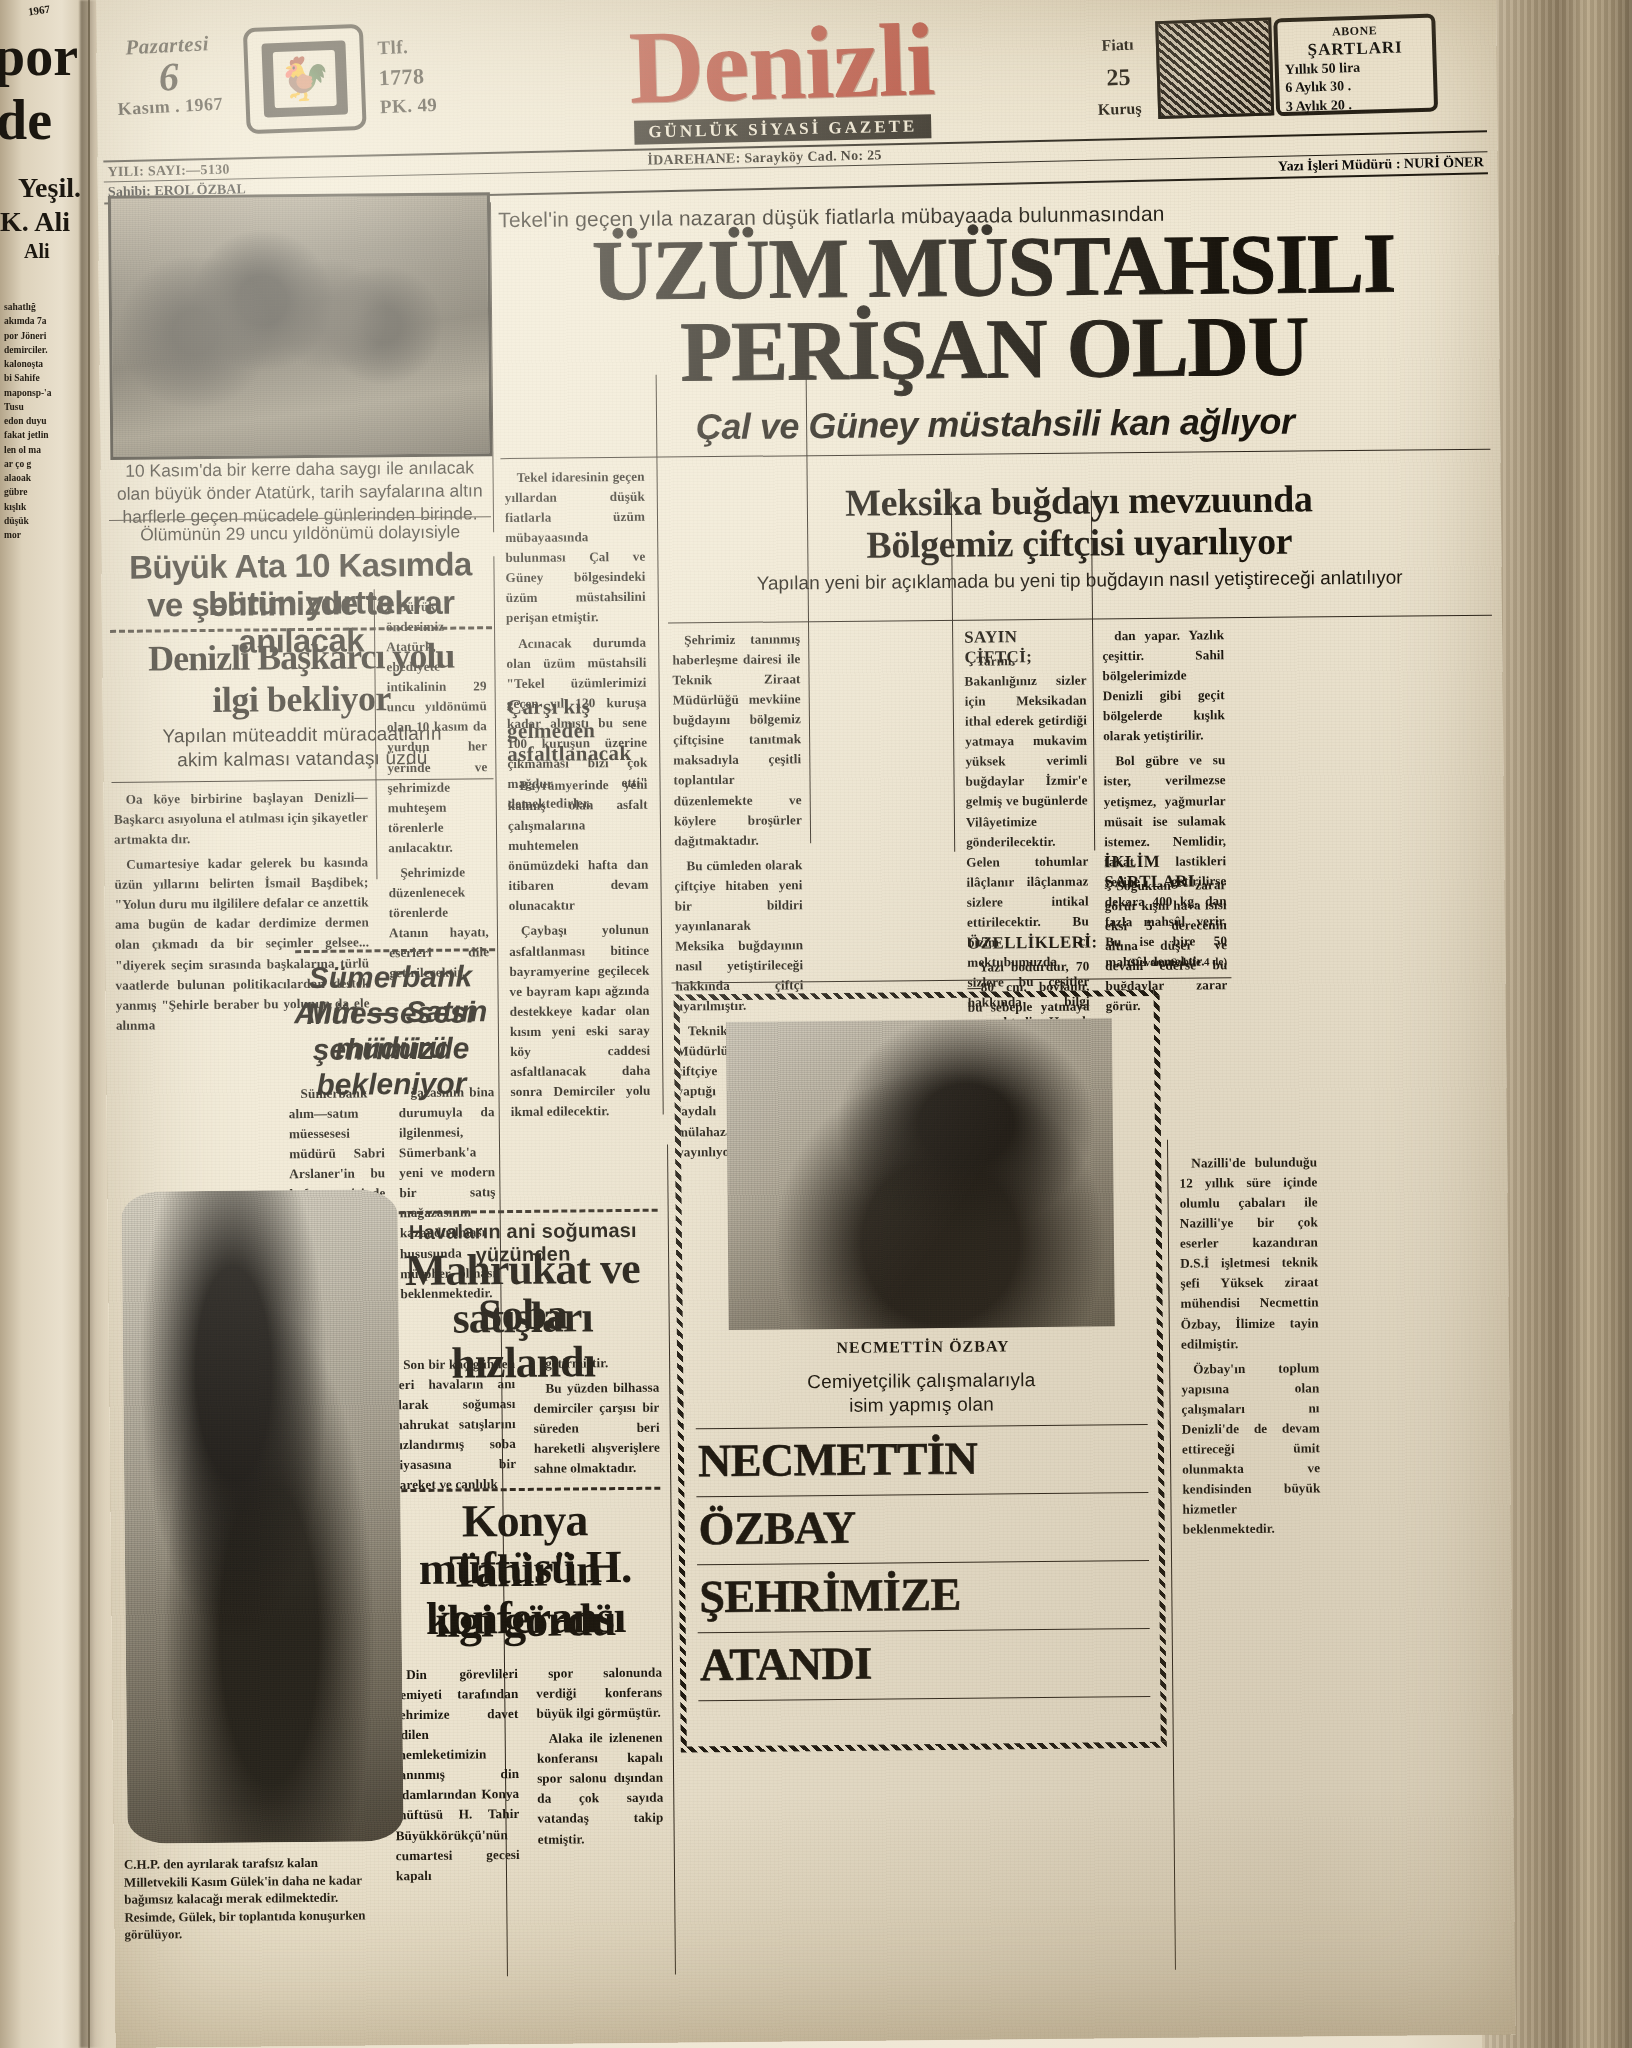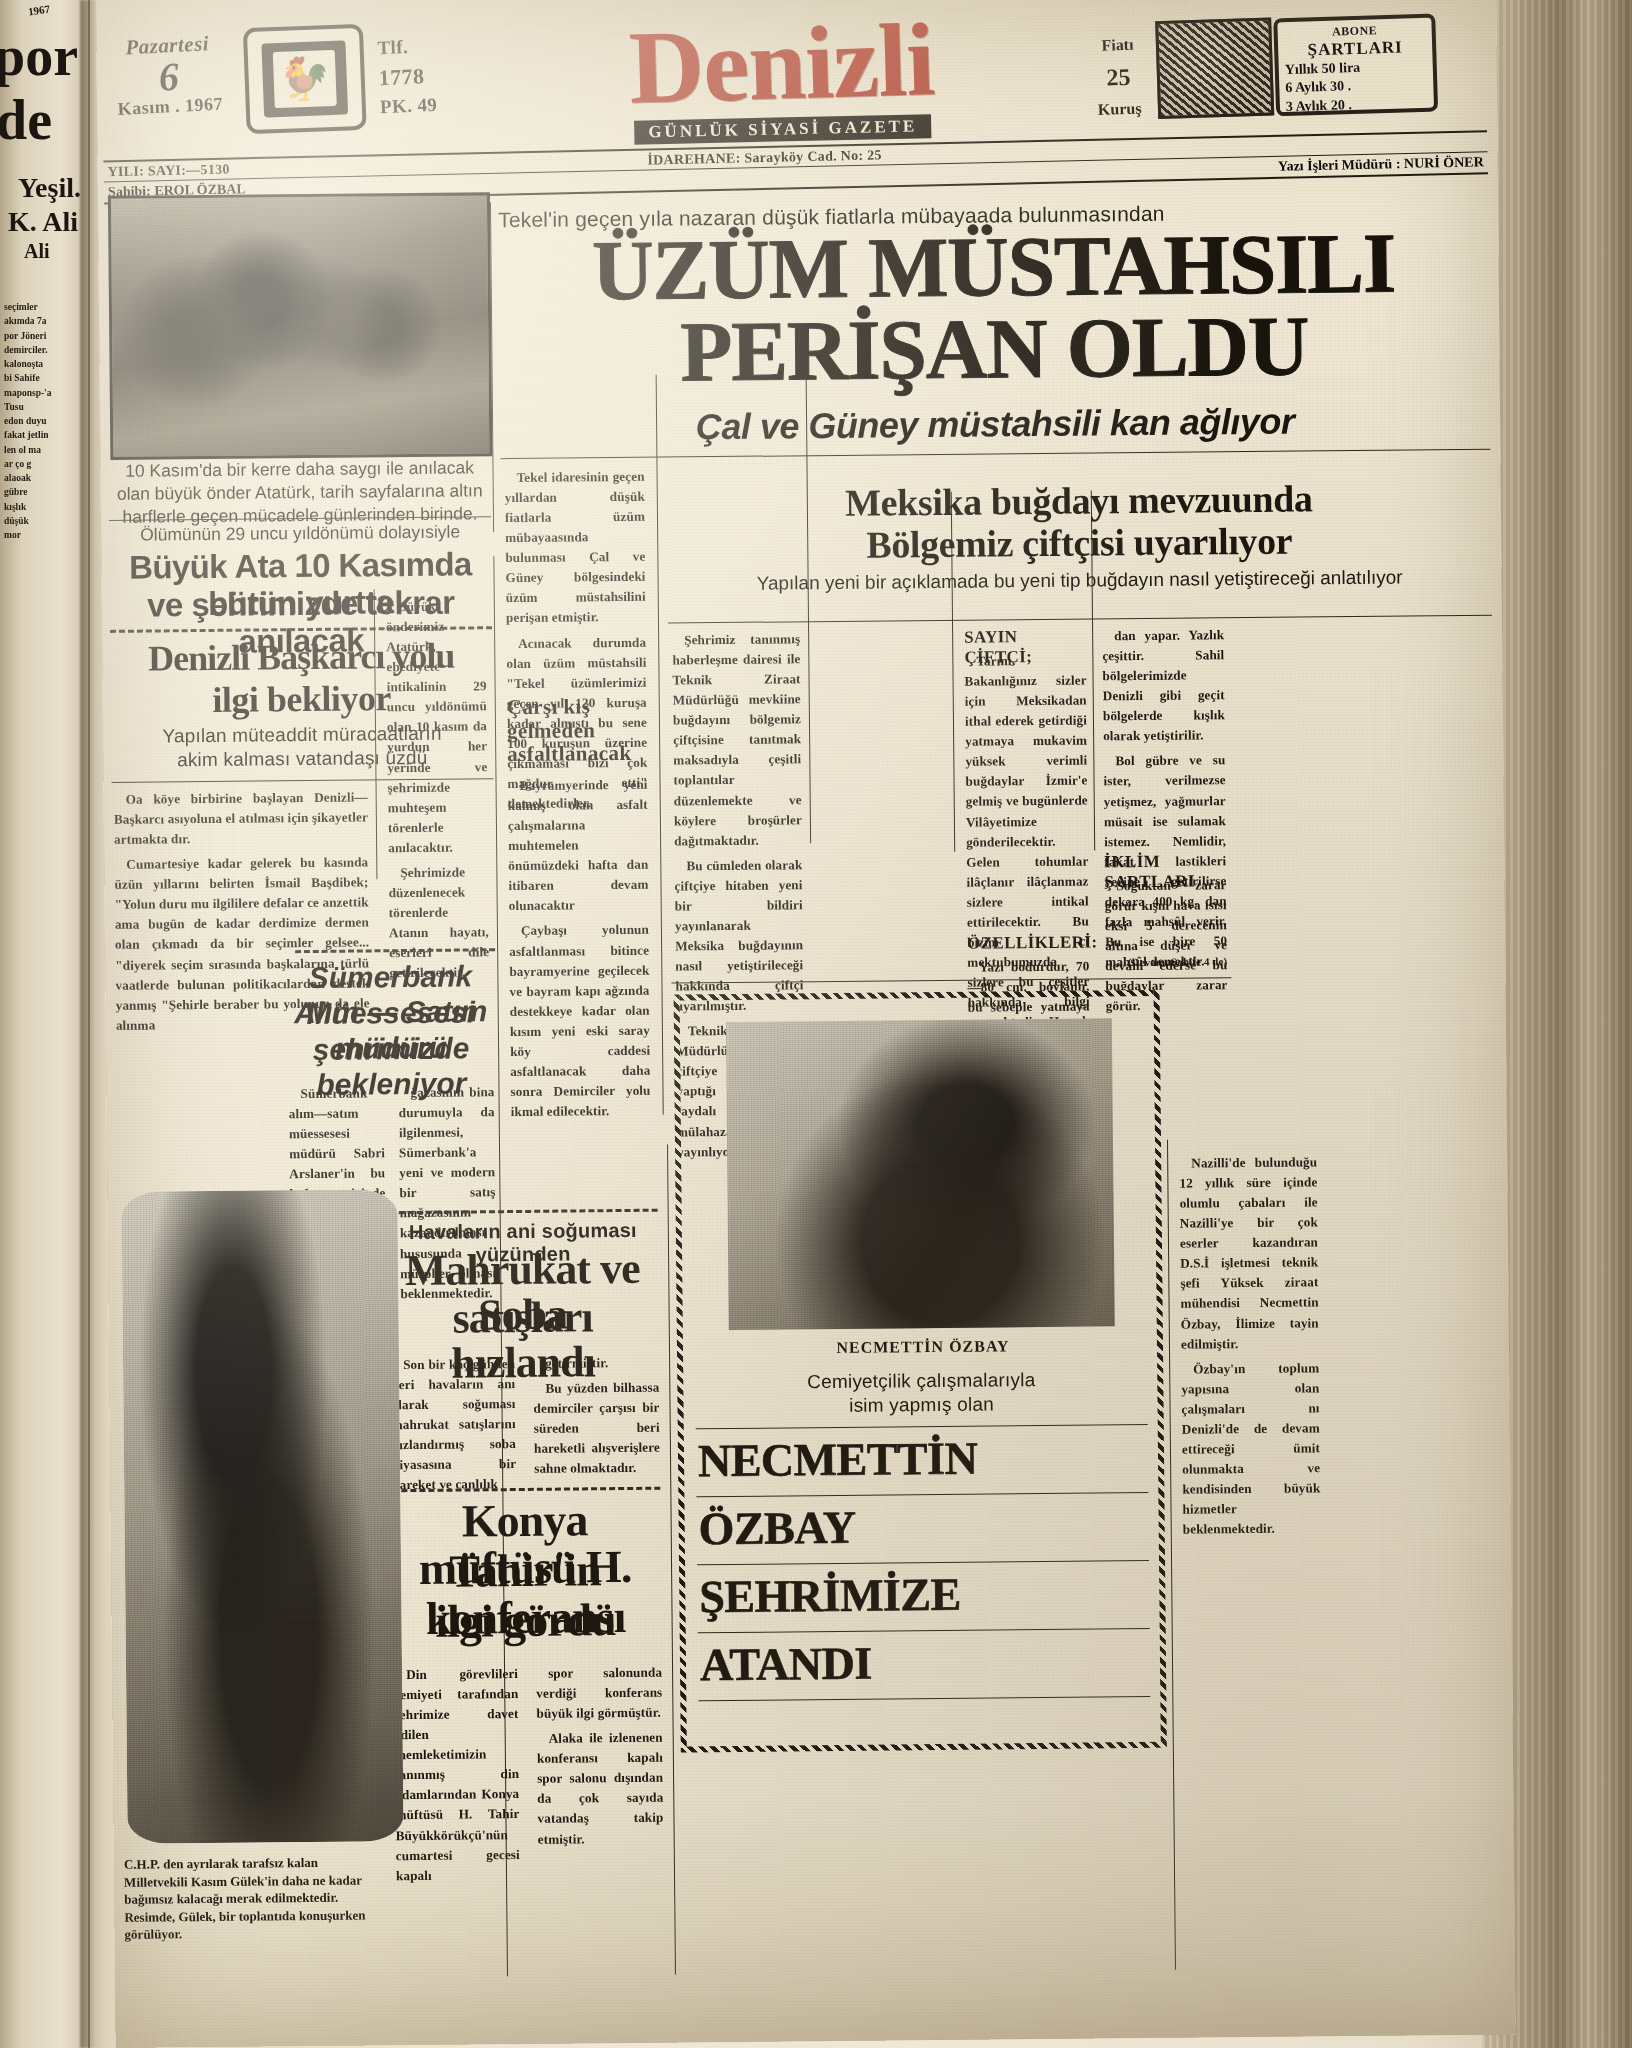--- a/index.html
+++ b/index.html
@@ -144,24 +144,24 @@
 </head>
 <body>
 
 <div id="scan">
 
   <div id="left-page">
     <div class="lp-txt" style="position:absolute;left:28px;top:4px;font-size:11px;transform:rotate(-8deg);">1967</div>
     <div class="lp-txt" style="position:absolute;left:-6px;top:24px;font-size:56px;font-family:'Liberation Serif',serif;">por</div>
     <div class="lp-txt" style="position:absolute;left:-4px;top:88px;font-size:56px;font-family:'Liberation Serif',serif;">de</div>
     <div class="lp-txt" style="position:absolute;left:18px;top:172px;font-size:28px;">Yeşil.</div>
-    <div class="lp-txt" style="position:absolute;left:8px;top:206px;font-size:28px;">K. Ali</div>
+    <div class="lp-txt" style="position:absolute;left:0;top:206px;font-size:28px;">K. Ali</div>
     <div class="lp-txt" style="position:absolute;left:24px;top:240px;font-size:20px;">Ali</div>
     <div style="position:absolute;left:4px;top:300px;width:80px;font-size:9.5px;line-height:1.5;font-weight:700;color:#241e15;" id="lp-body">
-        <div>seçimler</div>
+        <div>sahatlığ</div>
         <div>akımda 7a</div>
         <div>por Jöneri</div>
         <div>demirciler.</div>
         <div>kalonoşta</div>
         <div>bi Sahife</div>
         <div>maponsp-'a</div>
         <div>Tusu</div>
         <div>edon duyu</div>
         <div>fakat jetlin</div>
         <div>len ol ma</div>

